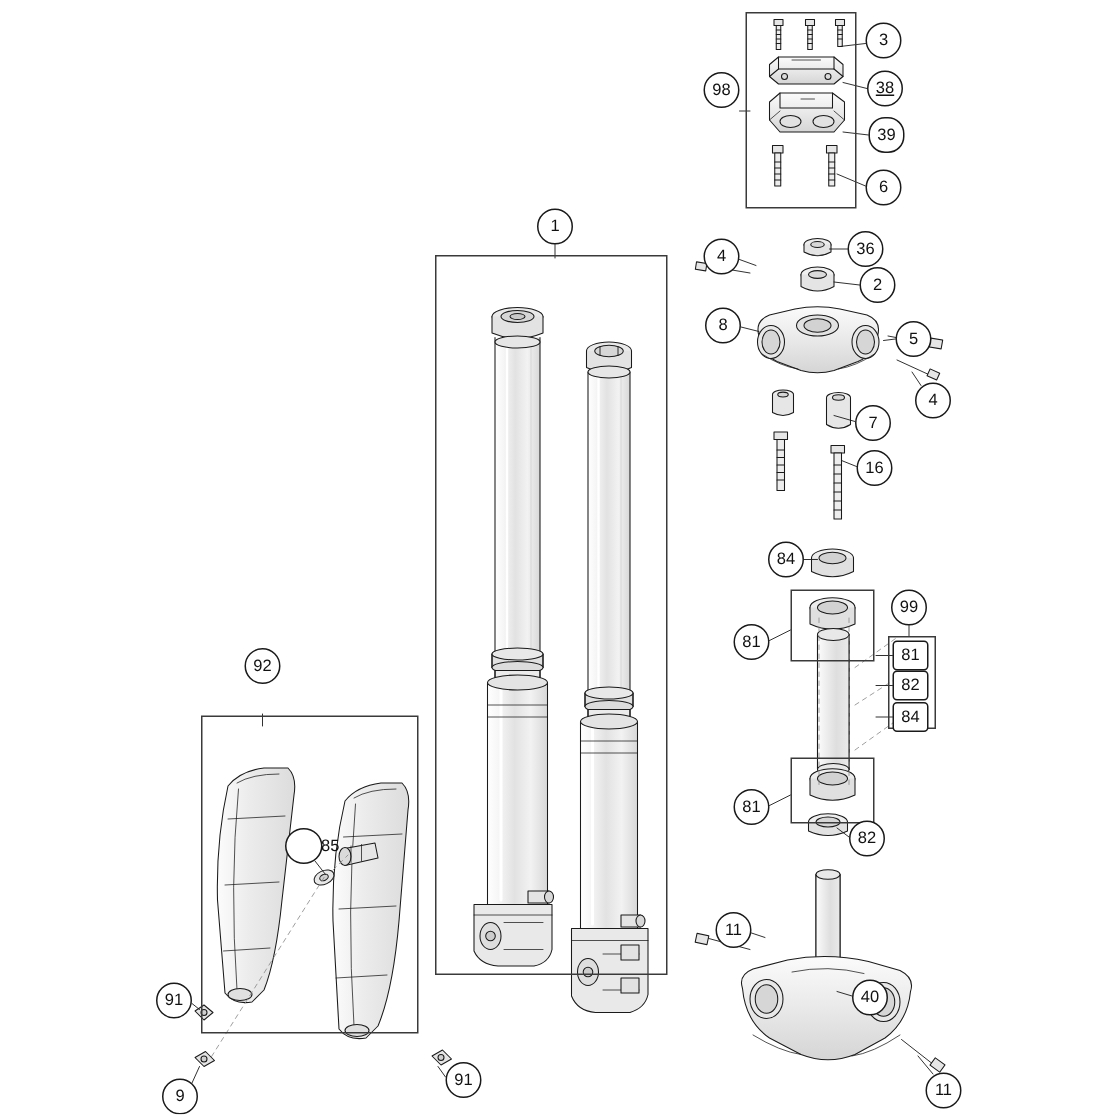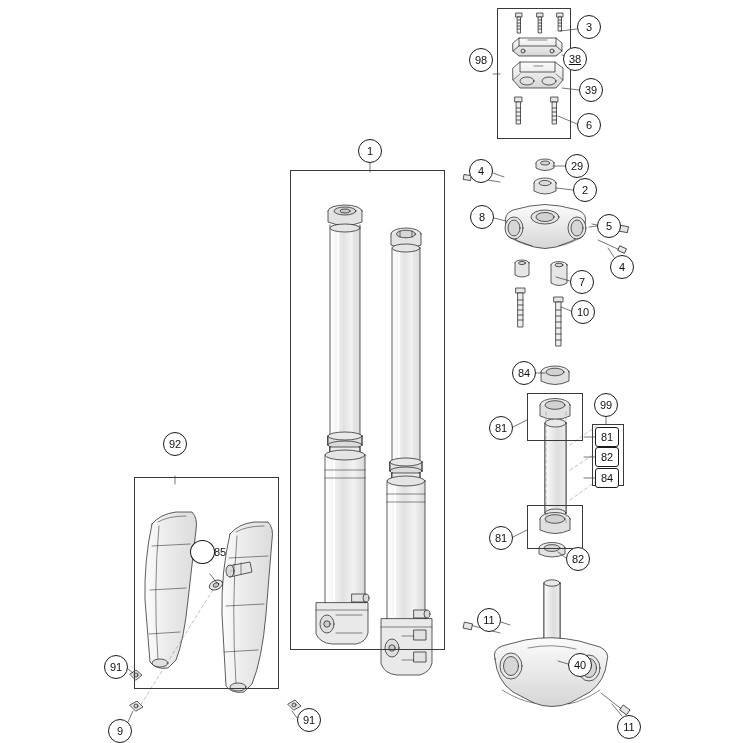--- a/index.html
+++ b/index.html
@@ -439,41 +439,41 @@
   <div class="grpbox" style="left:497px; top:8px; width:74px; height:131px;"></div>
   <div class="grpbox" style="left:290px; top:170px; width:155px; height:480px;"></div>
   <div class="grpbox" style="left:134px; top:477px; width:145px; height:212px;"></div>
   <div class="grpbox" style="left:527px; top:393px; width:56px; height:48px;"></div>
   <div class="grpbox" style="left:527px; top:505px; width:56px; height:44px;"></div>
   <div class="grpbox" style="left:592px; top:424px; width:32px; height:62px;"></div>
 
   <div class="callout" style="left:370px; top:151px;">1</div>
   <div class="callout" style="left:481px; top:60px;">98</div>
   <div class="callout" style="left:589px; top:27px;">3</div>
-  <div class="callout" style="left:575px; top:59px;text-decoration:underline;">38</div>
-  <div class="callout" style="left:591px; top:90px;">39</div>
+  <div class="callout" style="left:590px; top:59px;text-decoration:underline;">38</div>
+  <div class="callout" style="left:591px; top:90px;border-radius:11px;">39</div>
   <div class="callout" style="left:589px; top:125px;">6</div>
-  <div class="callout" style="left:577px; top:166px;">29</div>
+  <div class="callout" style="left:577px; top:166px;">36</div>
   <div class="callout" style="left:585px; top:190px;">2</div>
   <div class="callout" style="left:481px; top:171px;">4</div>
   <div class="callout" style="left:482px; top:217px;">8</div>
   <div class="callout" style="left:609px; top:226px;">5</div>
   <div class="callout" style="left:622px; top:267px;">4</div>
   <div class="callout" style="left:582px; top:282px;">7</div>
-  <div class="callout" style="left:583px; top:312px;">10</div>
+  <div class="callout" style="left:583px; top:312px;">16</div>
   <div class="callout" style="left:524px; top:373px;">84</div>
   <div class="callout" style="left:501px; top:428px;">81</div>
   <div class="callout" style="left:606px; top:405px;text-align:center;">99</div>
   <div class="callout sq" style="left:607px; top:437px;">81</div>
   <div class="callout sq" style="left:607px; top:457px;">82</div>
   <div class="callout sq" style="left:607px; top:478px;">84</div>
   <div class="callout" style="left:501px; top:538px;">81</div>
   <div class="callout" style="left:578px; top:559px;">82</div>
   <div class="callout" style="left:489px; top:620px;">11</div>
   <div class="callout" style="left:580px; top:665px;">40</div>
   <div class="callout" style="left:629px; top:727px;">11</div>
   <div class="callout" style="left:175px; top:444px;">92</div>
-  <div class="callout" style="left:202px; top:552px;padding-left:23px;">85</div>
+  <div class="callout" style="left:202px; top:564px;padding-left:23px;">85</div>
   <div class="callout" style="left:116px; top:667px;">91</div>
   <div class="callout" style="left:120px; top:731px;">9</div>
   <div class="callout" style="left:309px; top:720px;">91</div>
 
 </div>
 
 </body></html>

